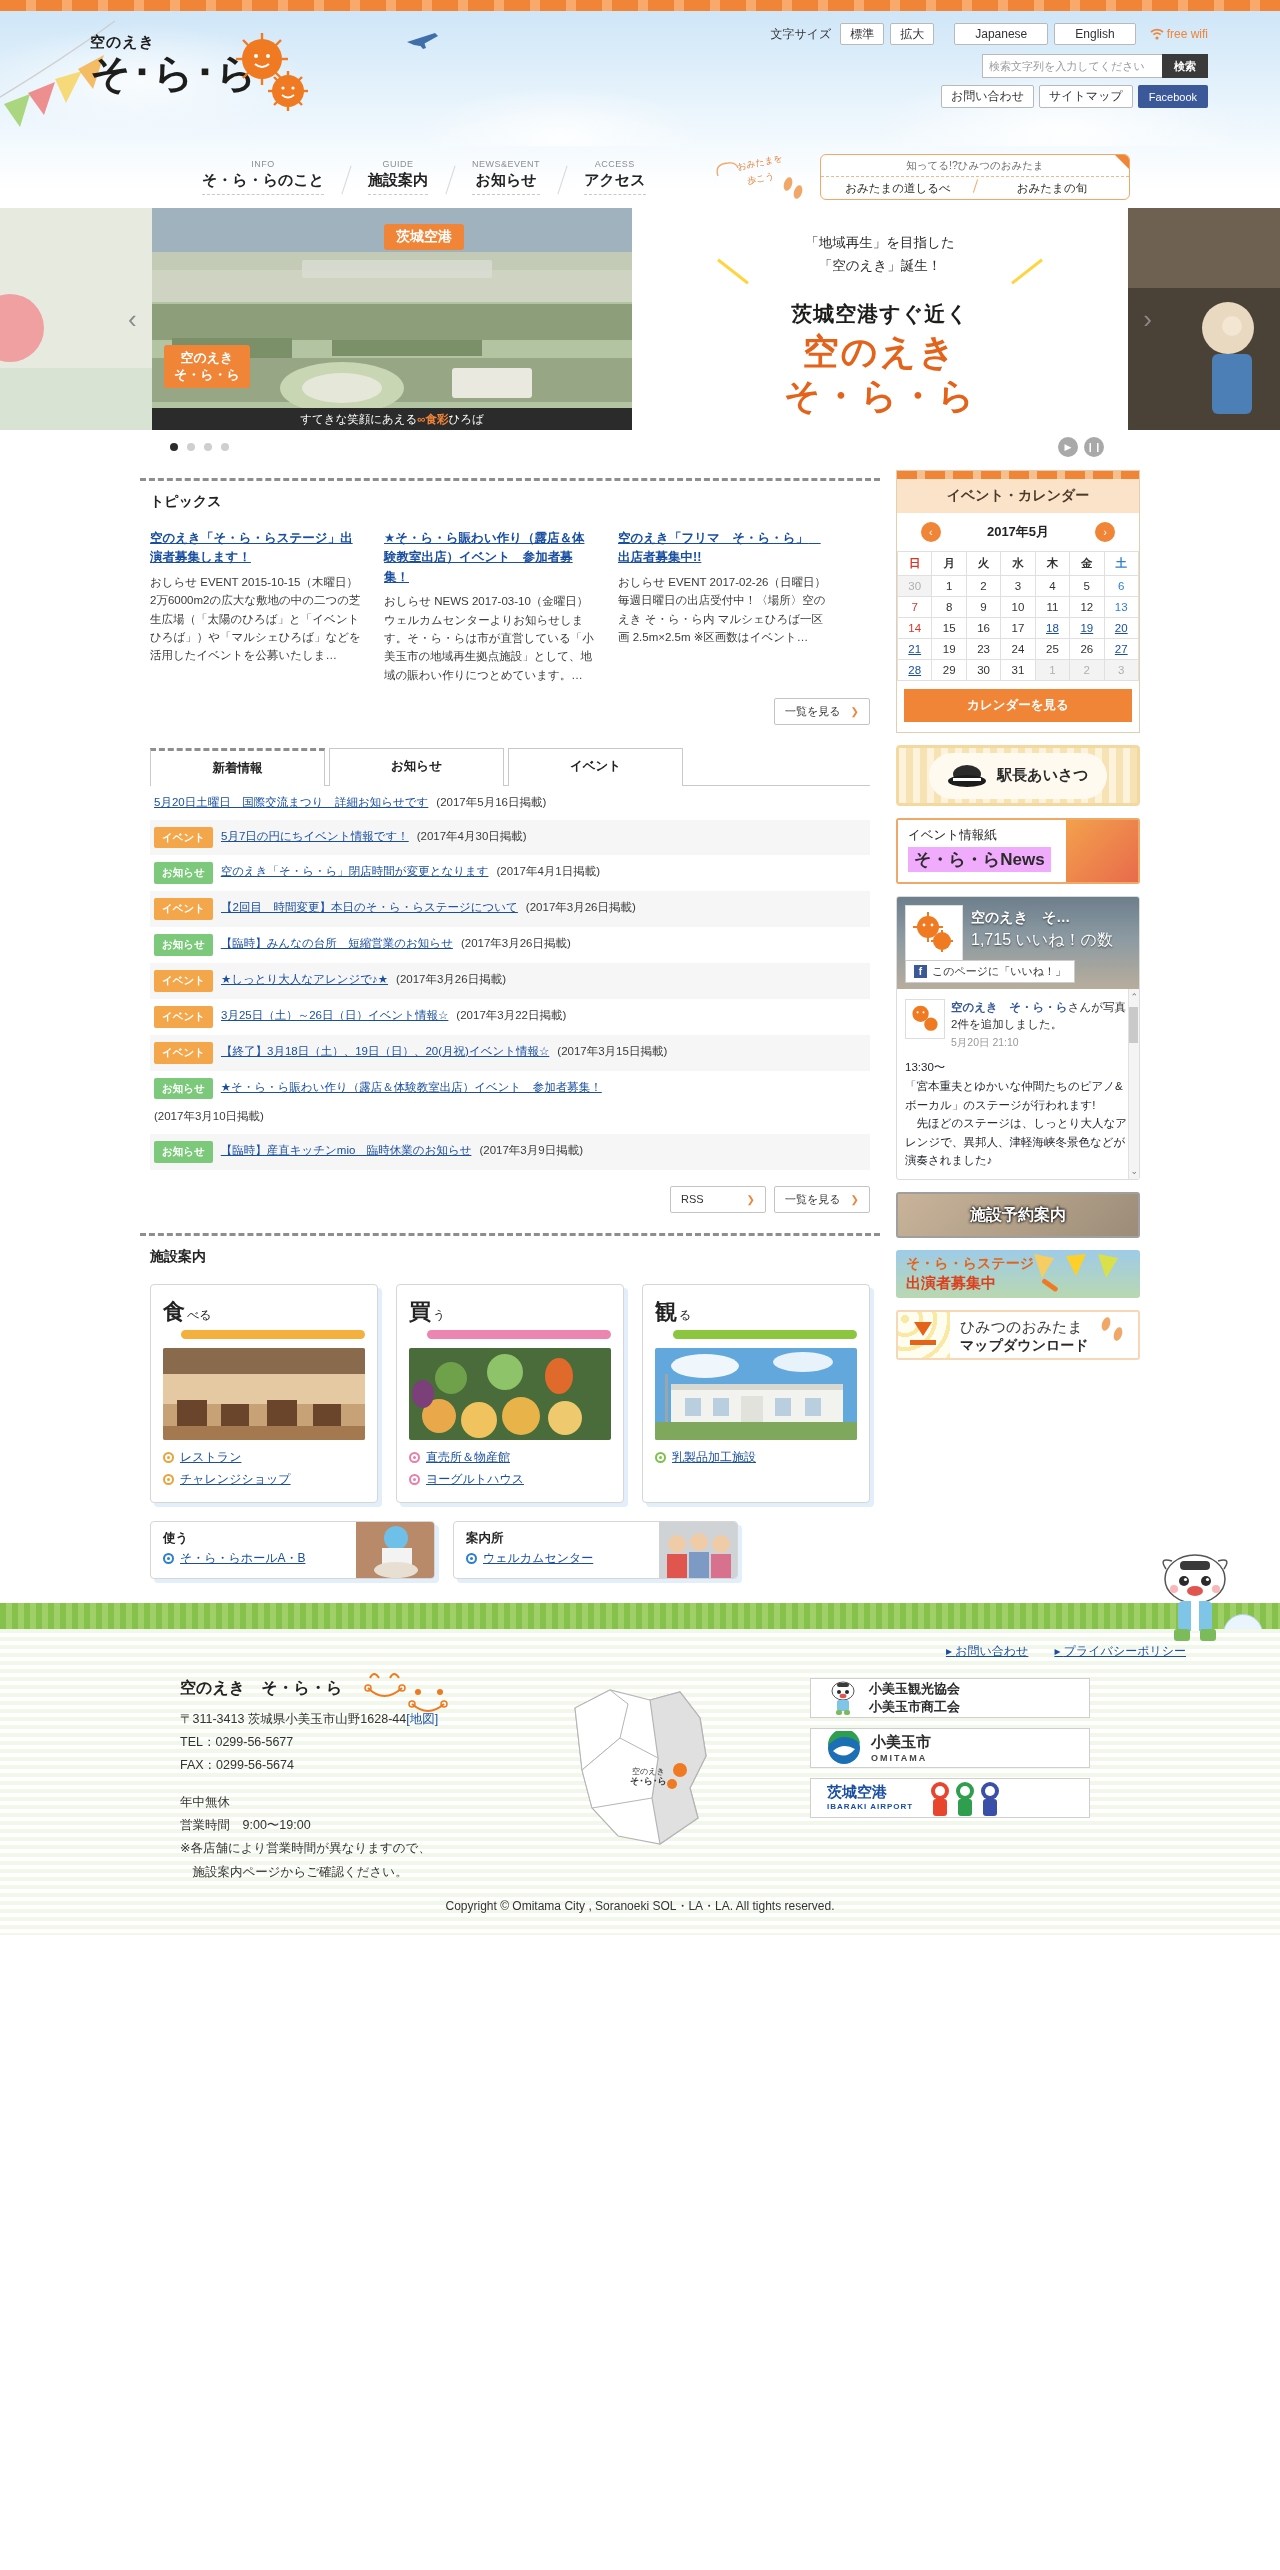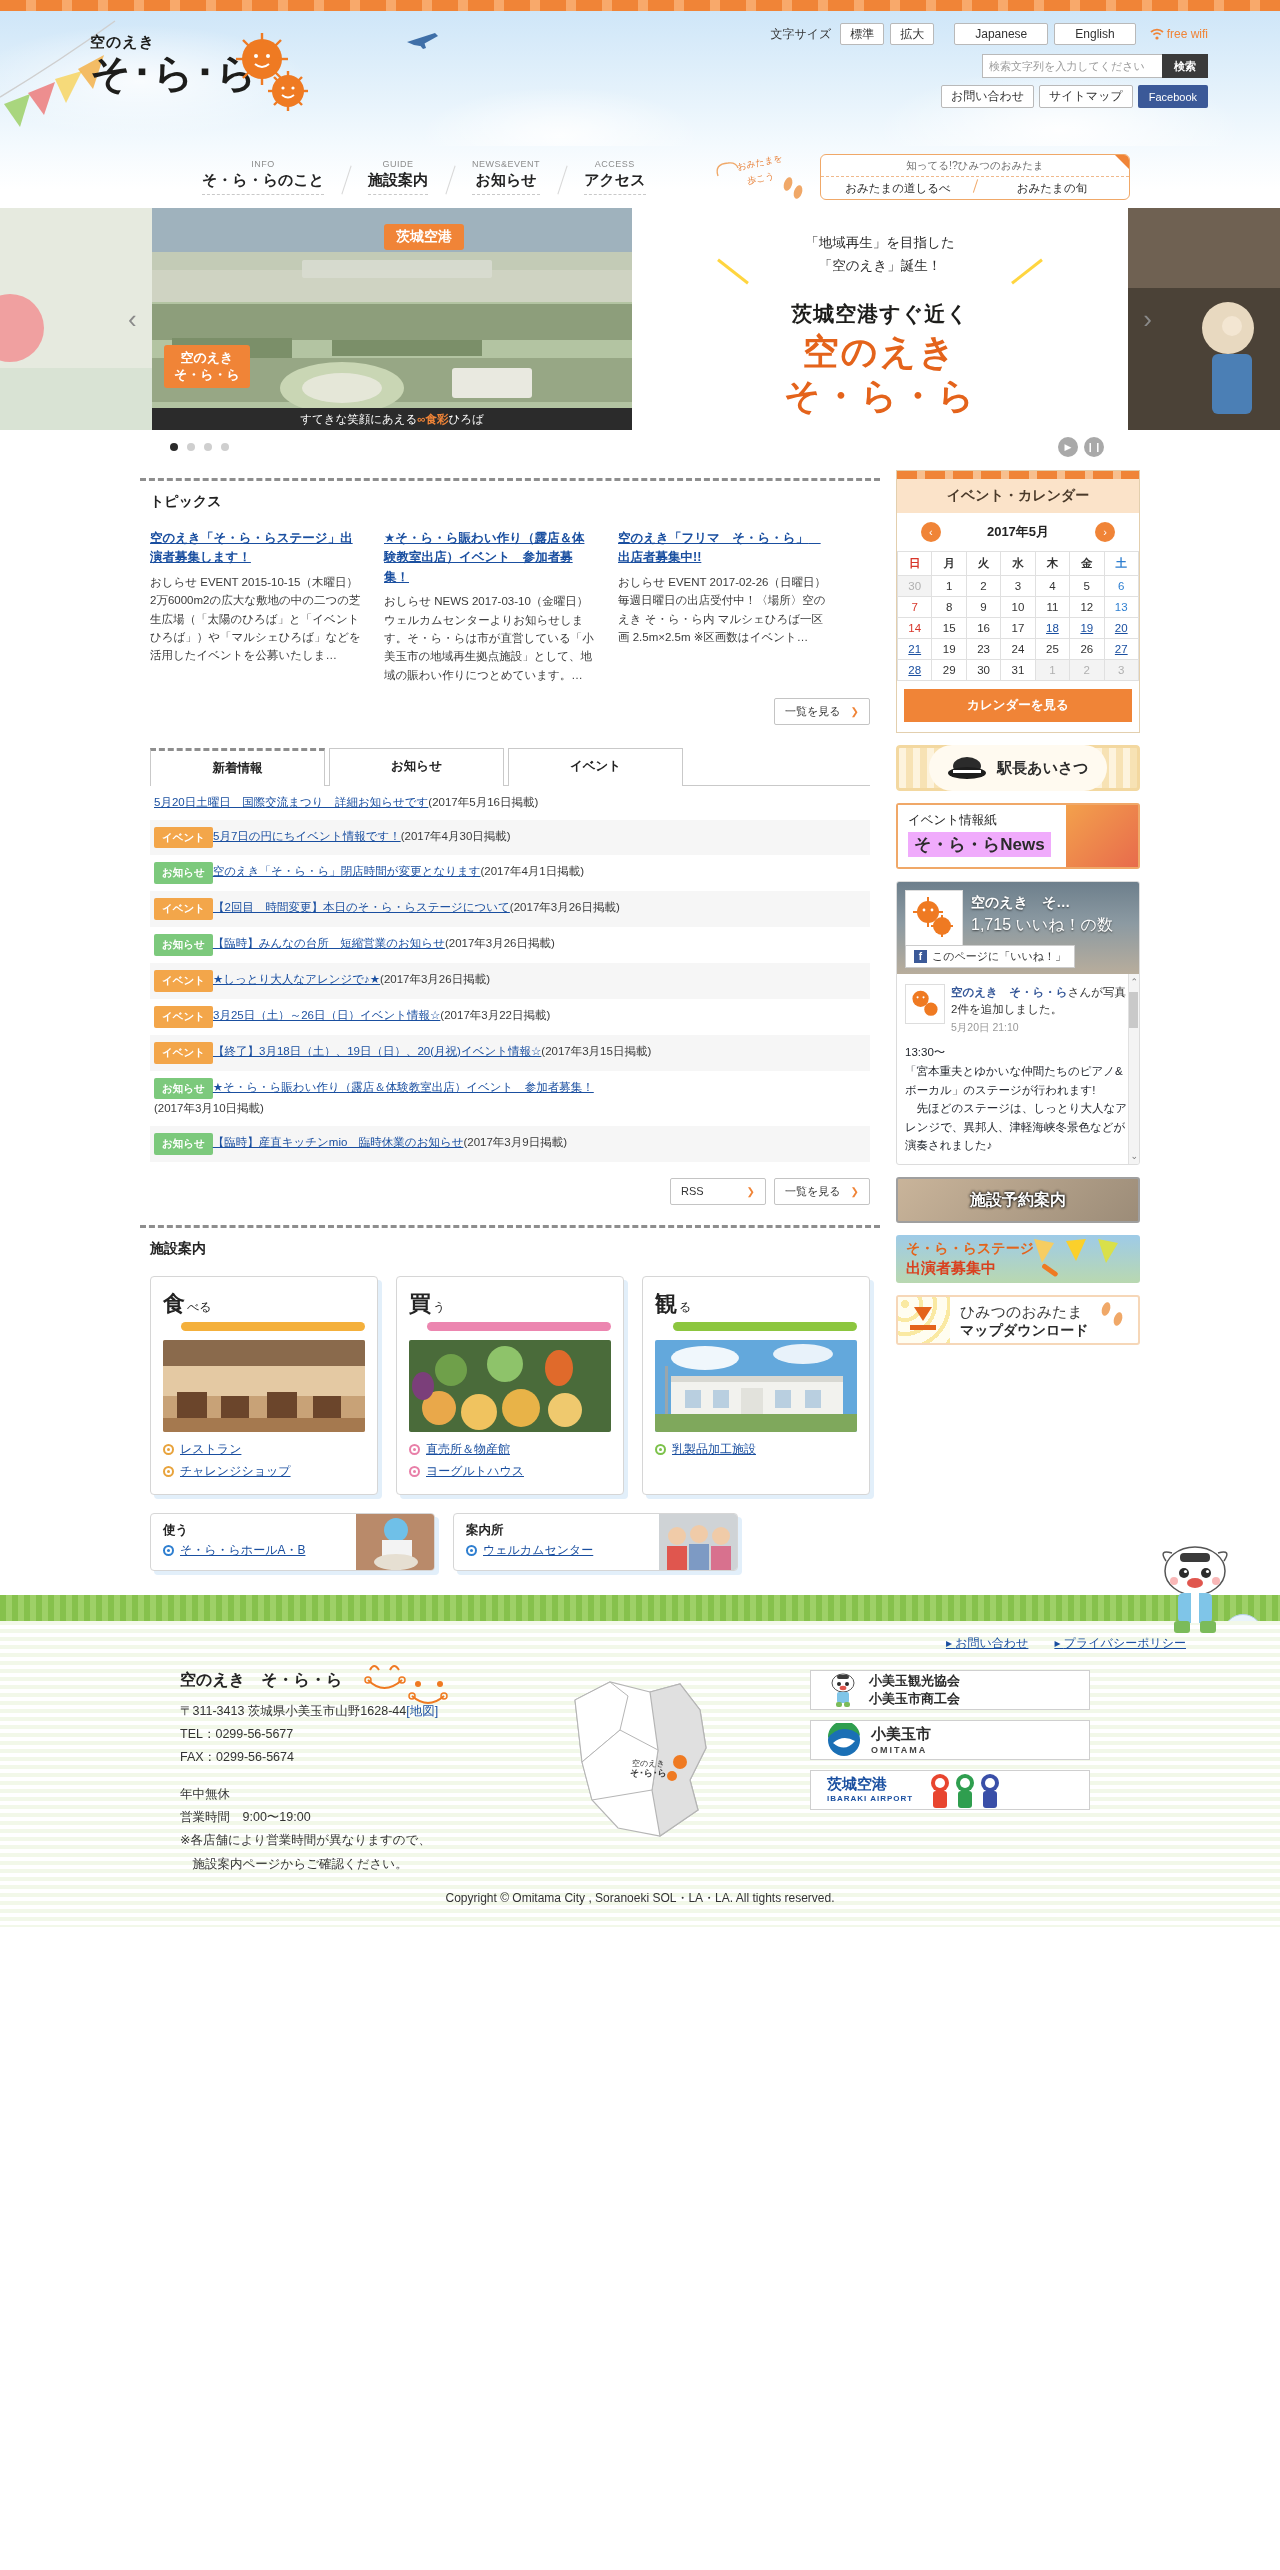--- a/index.html
+++ b/index.html
@@ -201,21 +201,21 @@
   .tabs { display: flex; gap: 4px; padding: 0 10px; margin-top: 22px; }
   .tab {
     width: 175px; text-align: center; font-size: 12.5px; font-weight: bold;
     padding: 9px 0; border: 1px solid #c9c9c9; border-bottom: none; background: #fff;
     cursor: pointer; color: #232323; position: relative; top: 1px;
   }
   .tab.active { border-top: 3px dashed #8e8e8e; }
   .tab-panel { border-top: 1px solid #c9c9c9; margin: 0 10px; }
 
   .news-row {
-    display: flex; align-items: flex-start; padding: 7px 4px;
+    display: flex; align-items: flex-start; gap: 8px; padding: 7px 4px;
     font-size: 11.5px; line-height: 1.7; flex-wrap: wrap;
   }
   .news-row:nth-child(even) { background: #f6f6f6; }
   .badge {
     display: inline-block; font-size: 10.5px; color: #fff; font-weight: bold;
     padding: 2px 8px; border-radius: 2px; min-width: 58px; text-align: center; flex: none;
   }
   .badge.event { background: #f3a64a; }
   .badge.info { background: #7cc97c; }
   .news-link { color: #1a4fa0; text-decoration: underline; cursor: pointer; }
@@ -279,21 +279,21 @@
   td.muted { color: #b0b0b0; background: #f3f3f3; }
   td.has-ev a { color: #1a4fa0; text-decoration: underline; cursor: pointer; }
   .cal-btn {
     margin: 8px auto 10px auto; width: 228px; background: #f08437; color: #fff;
     text-align: center; font-size: 12.5px; font-weight: bold; padding: 8px 0; cursor: pointer;
   }
 
   .side-banner { margin-top: 12px; cursor: pointer; border-radius: 3px; overflow: hidden; }
 
   .ekicho {
-    height: 46px; border: 3px solid #f3d8a0; border-radius: 4px;
+    height: 61px; border: 3px solid #f3d8a0; border-radius: 4px;
     background: repeating-linear-gradient(90deg,#fdf3dd 0,#fdf3dd 7px,#f7e2b4 7px,#f7e2b4 14px);
     display: flex; align-items: center; justify-content: center; gap: 10px;
   }
   .ekicho-inner {
     background: #fffaf0; border-radius: 30px; padding: 10px 18px; display: flex;
     align-items: center; gap: 10px;
   }
   .ekicho-txt { font-size: 15px; font-weight: bold; color: #2b2b2b; }
 
   .sn-banner {

